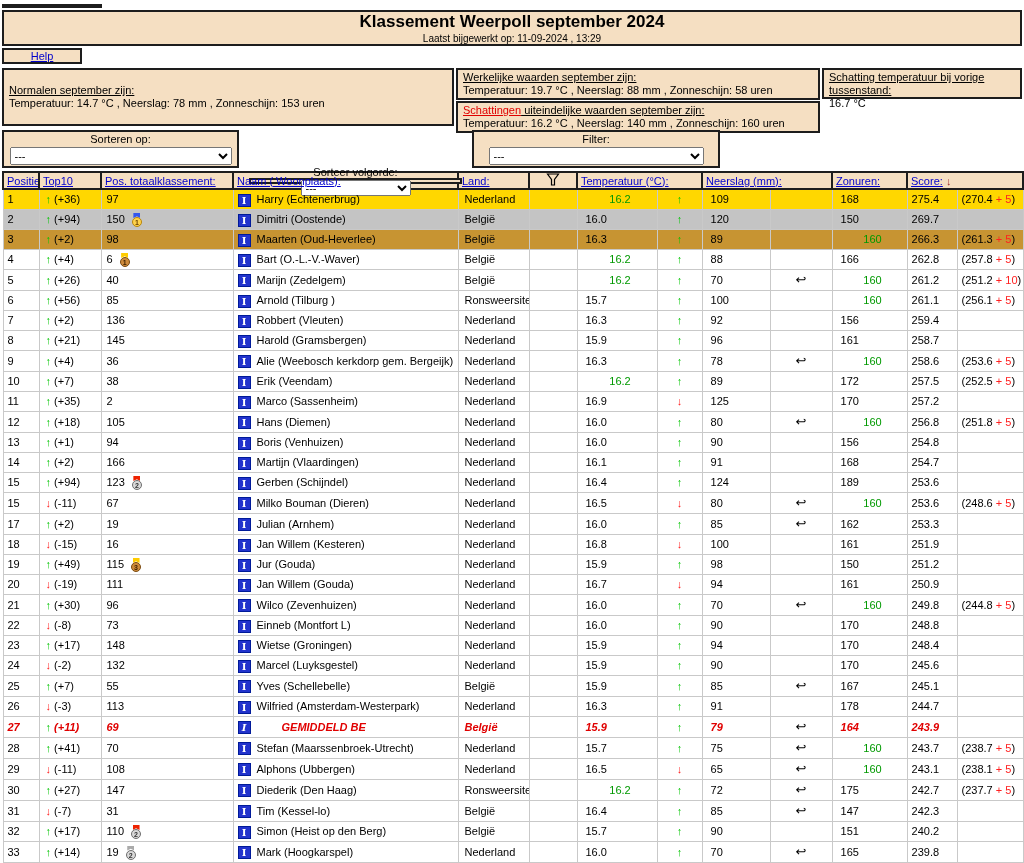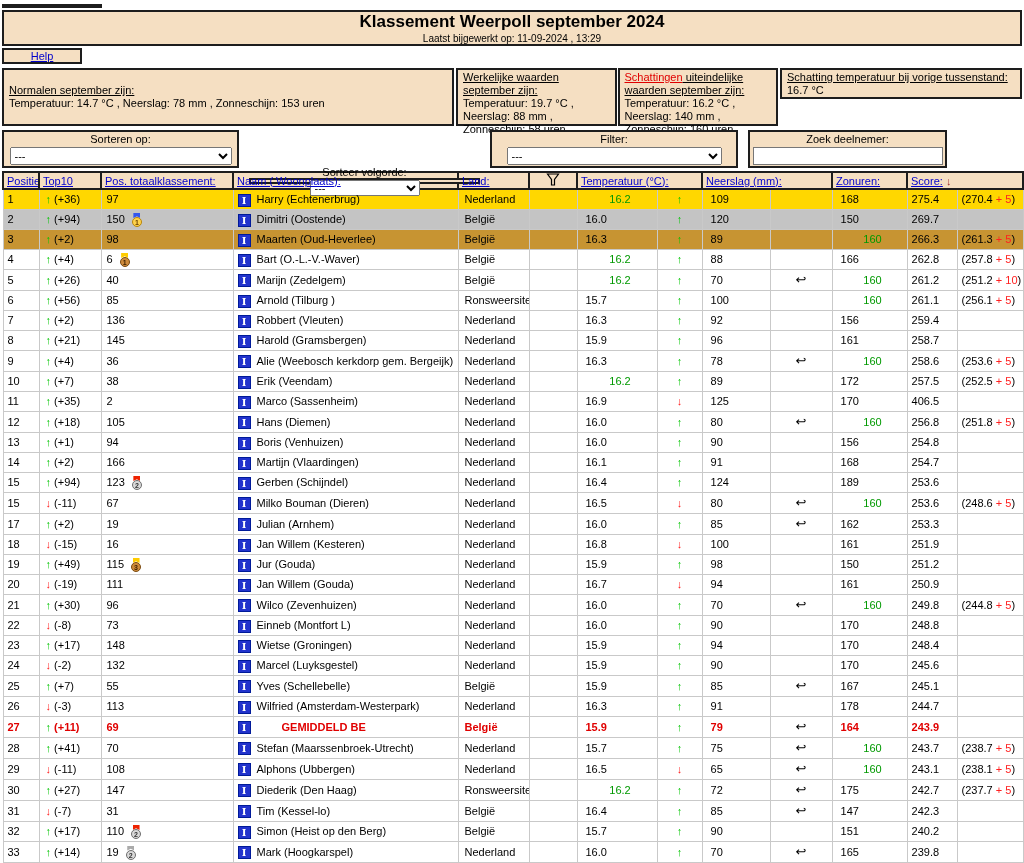--- a/index.html
+++ b/index.html
@@ -15,46 +15,46 @@
   .tophdr .titlec { flex:1; display:flex; flex-direction:column; align-items:center; justify-content:center; }
   .tophdr .helpc { width:80px; display:flex; align-items:center; justify-content:center; }
   .t1 { font-size:17px; font-weight:bold; }
   .t2 { font-size:10px; margin-top:1px; }
   a.lnk { color:#0000CC; text-decoration:underline; cursor:pointer; }
 
   
   .inforow { display:flex; gap:2px; height:58px; margin-bottom:4px; }
   .ibox { border:2px solid #1d1d1d; background:#F5DFC2; padding:1px 5px; line-height:13px; }
   .ib-left { width:452px; display:flex; flex-direction:column; justify-content:center; }
-  .ib-mid { width:322px; display:flex; flex-direction:row; gap:1px; }
+  .ib-mid { width:364px; display:flex; flex-direction:column; gap:1px; }
   .ib-mid .ibox { flex:1; }
   .ib-right { flex:1; }
   .ib-right .ibox { height:31px; }
   .u { text-decoration:underline; }
   .redtxt { color:#E00000; }
 
   
   .controls { display:flex; gap:10px; height:38px; margin-bottom:3px; }
   .ctrl { border:2px solid #1d1d1d; background:#F5DFC2; display:flex; flex-direction:column; align-items:center; justify-content:center; gap:2px; padding:1px; }
-  .c1 { width:237px; } .c2 { width:231px;margin-top:48px; } .c3 { width:248px; } .c4 { width:199px; } .c5 { flex:1; }
+  .c1 { width:237px; } .c2 { width:213px;margin-top:48px; } .c3 { width:248px; } .c4 { width:199px; } .c5 { flex:1; }
   .ctrl select { font-size:11px; height:20px; }
   .c1 select { width:250px; max-width:222px; } .c2 select { width:110px; } .c3 select { width:215px; max-width:230px; }
   .ctrl input { width:190px; height:19px; border:1px solid #777; font-size:11px; }
   .toonbtn { font-size:12px; padding:3px 14px; border:1px solid #8f8f8f; border-radius:4px; background:#f2f2f2; cursor:pointer; }
 
   
   table.rank { border-collapse:collapse; table-layout:fixed; width:1020px; }
   thead td { background:#F5DFC2; border:2px solid #1d1d1d; height:17px; padding:0 3px; white-space:nowrap; overflow:hidden; }
   thead a.lnk { font-size:11px; }
   tbody td { border:1px solid #C9C9C9; height:19.3px; padding:0 2px; white-space:nowrap; overflow:hidden; line-height:19px; }
   tbody tr { background:#fff; }
   tr.bg-gold   td { background:#FFD700; }
   tr.bg-silver td { background:#C4C4C4; }
   tr.bg-bronze td { background:#C79432; }
-  tr.rr td { color:#E00000; font-weight:bold; }
+  tr.rr td { color:#E00000; font-weight:bold;font-style:italic; }
   td.c-pos { padding-left:4px; }
   td.c-top10 { padding-left:6px; }
   td.c-tot { padding-left:5px; }
   td.c-naam { padding-left:4px; }
   td.c-land { padding-left:6px; }
   td.c-temp { padding-left:8px; }
   td.c-rain { padding-left:8px; }
   td.c-sun { padding-left:8px; }
   td.c-score { padding-left:4px; }
   td.c-det { padding-left:4px; }
@@ -127,24 +127,20 @@
       <span>Sorteren op:</span>
       <select><option>---</option></select>
     </div>
     <div class="ctrl c2">
       <span>Sorteer volgorde:</span>
       <select><option>---</option></select>
     </div>
     <div class="ctrl c3">
       <span>Filter:</span>
       <select><option>---</option></select>
-    </div>
-    <div class="ctrl c4">
-      <span>Zoek deelnemer:</span>
-      <input type="text" value="" style="">
     </div>
   </div>
 
   <table class="rank">
     <colgroup>
       <col style="width:36px">
         <col style="width:62px">
         <col style="width:132px">
         <col style="width:225px">
       <col style="width:71px">
@@ -337,21 +333,21 @@
           <td class="c-top10"><span class="up">↑</span><span> (+35)</span></td>
           <td class="c-tot"><span>2</span></td>
           <td class="c-naam"><span class="iicon">I</span><span class="name">Marco (Sassenheim)</span></td>
           <td class="c-land">Nederland</td>
           <td></td>
           <td class="c-temp">16.9</td>
           <td class="center"><span class="dn">↓</span></td>
           <td class="c-rain">125</td>
           <td class="center"></td>
           <td class="c-sun">170</td>
-          <td class="c-score">406.5</td>
+          <td class="c-score">257.2</td>
           <td class="c-det"></td>
         </tr>
         <tr>
           <td class="c-pos">12</td>
           <td class="c-top10"><span class="up">↑</span><span> (+18)</span></td>
           <td class="c-tot"><span>105</span></td>
           <td class="c-naam"><span class="iicon">I</span><span class="name">Hans (Diemen)</span></td>
           <td class="c-land">Nederland</td>
           <td></td>
           <td class="c-temp">16.0</td>

